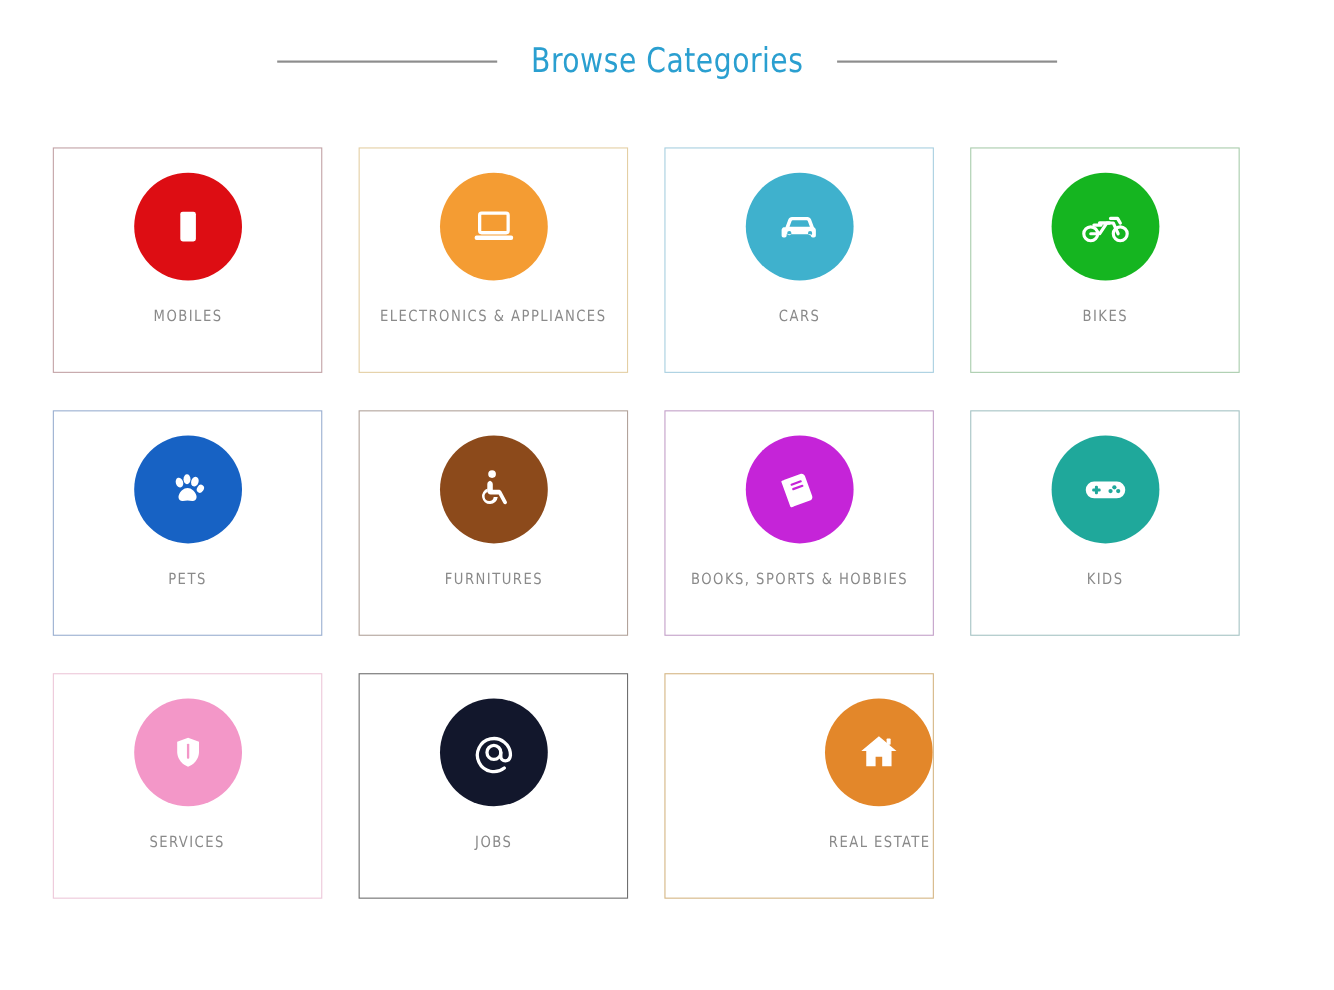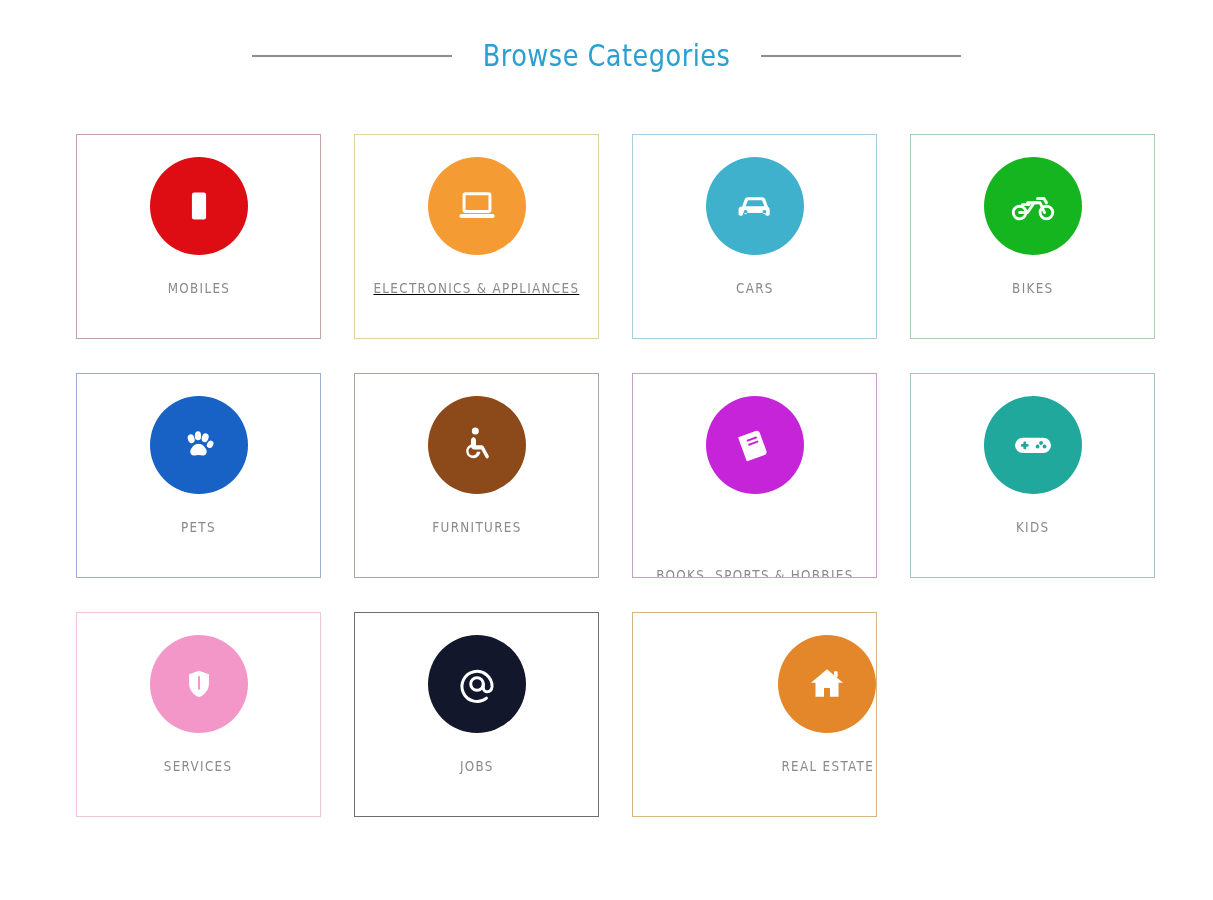--- a/index.html
+++ b/index.html
@@ -51,21 +51,21 @@
     letter-spacing: 0.5px;
     white-space: nowrap;
     transform: scaleX(0.92);
     transform-origin: center;
     line-height: 1;
   }
 
   
   .grid {
     position: absolute;
-    left: 76px;
+    left: 48px;
     top: 134px;
     width: 1081px;
     display: grid;
     grid-template-columns: repeat(4, 245px);
     grid-template-rows: repeat(3, 205px);
     column-gap: 33px;
     row-gap: 34px;
   }
 
   .cat-card {
@@ -123,21 +123,21 @@
   <div class="grid" id="category-grid">
       <div class="cat-card" style="border-color: rgb(194, 162, 166);">
         <div class="cat-icon-circle" style="background: rgb(221, 13, 19); color: rgb(255, 255, 255);">
           <svg width="34" height="34" viewBox="0 0 24 24" fill="currentColor">
             <rect x="7" y="2.5" width="10" height="19" rx="1.6"></rect>
             <rect x="8.6" y="5.2" width="6.8" height="11.6" fill="none"></rect>
           </svg>
         </div>
         <div class="cat-label">MOBILES</div>
       </div>
-      <div class="cat-card" style="border-color: rgb(228, 207, 164); text-decoration: underline;">
+      <div class="cat-card" style="border-color: rgb(228, 207, 164);">
         <div class="cat-icon-circle" style="background: rgb(244, 156, 51); color: rgb(255, 255, 255);">
           <svg width="42" height="42" viewBox="0 0 24 24" fill="currentColor">
             <rect x="4.6" y="5" width="14.8" height="10.2" rx="1" fill="none" stroke="currentColor" stroke-width="1.7"></rect>
             <rect x="2" y="16.6" width="20" height="2.3" rx="1"></rect>
           </svg>
         </div>
         <div class="cat-label">ELECTRONICS &amp; APPLIANCES</div>
       </div>
       <div class="cat-card" style="border-color: rgb(168, 207, 224);">
         <div class="cat-icon-circle" style="background: rgb(63, 177, 205); color: rgb(255, 255, 255);">
@@ -175,21 +175,21 @@
       <div class="cat-card" style="border-color: rgb(178, 163, 155);">
         <div class="cat-icon-circle" style="background: rgb(140, 74, 27); color: rgb(255, 255, 255);">
           <svg width="40" height="40" viewBox="0 0 24 24" fill="currentColor">
             <circle cx="11" cy="3.6" r="2.1"></circle>
             <path d="M10.3 7.2c-1 0-1.9.8-1.9 1.9v3.7c0 1 .8 1.9 1.9 1.9h4.3l2.6 4.8c.3.5.9.7 1.4.4.5-.3.7-.9.4-1.4l-2.9-5.4c-.3-.6-.9-.9-1.5-.9h-3.2V9.1c0-1.1-.9-1.9-2-1.9z"></path>
             <path d="M14.1 16.1a4.3 4.3 0 1 1-5.5-4.6v1.9a2.5 2.5 0 1 0 3.3 2.7h2.2z"></path>
           </svg>
         </div>
         <div class="cat-label">FURNITURES</div>
       </div>
-      <div class="cat-card" style="border-color: rgb(195, 160, 200); gap: 48px;">
+      <div class="cat-card" style="border-color: rgb(195, 160, 200);">
         <div class="cat-icon-circle" style="background: rgb(197, 36, 216); color: rgb(255, 255, 255);">
           <svg width="40" height="40" viewBox="0 0 24 24" fill="currentColor">
             <g transform="rotate(-20 12 12)">
               <path d="M5.6 4.2h9.6c1.1 0 2 .9 2 2v11.4c0 1.1-.9 2-2 2H5.6V4.2z" fill="currentColor"></path>
               <rect x="4" y="4.2" width="2.1" height="15.4" rx="0.6" fill="currentColor"></rect>
               <rect x="8.2" y="7.4" width="6.4" height="1.2" rx="0.5" fill="#c524d8"></rect>
               <rect x="8.2" y="10" width="6.4" height="1.2" rx="0.5" fill="#c524d8"></rect>
             </g>
           </svg>
         </div>

